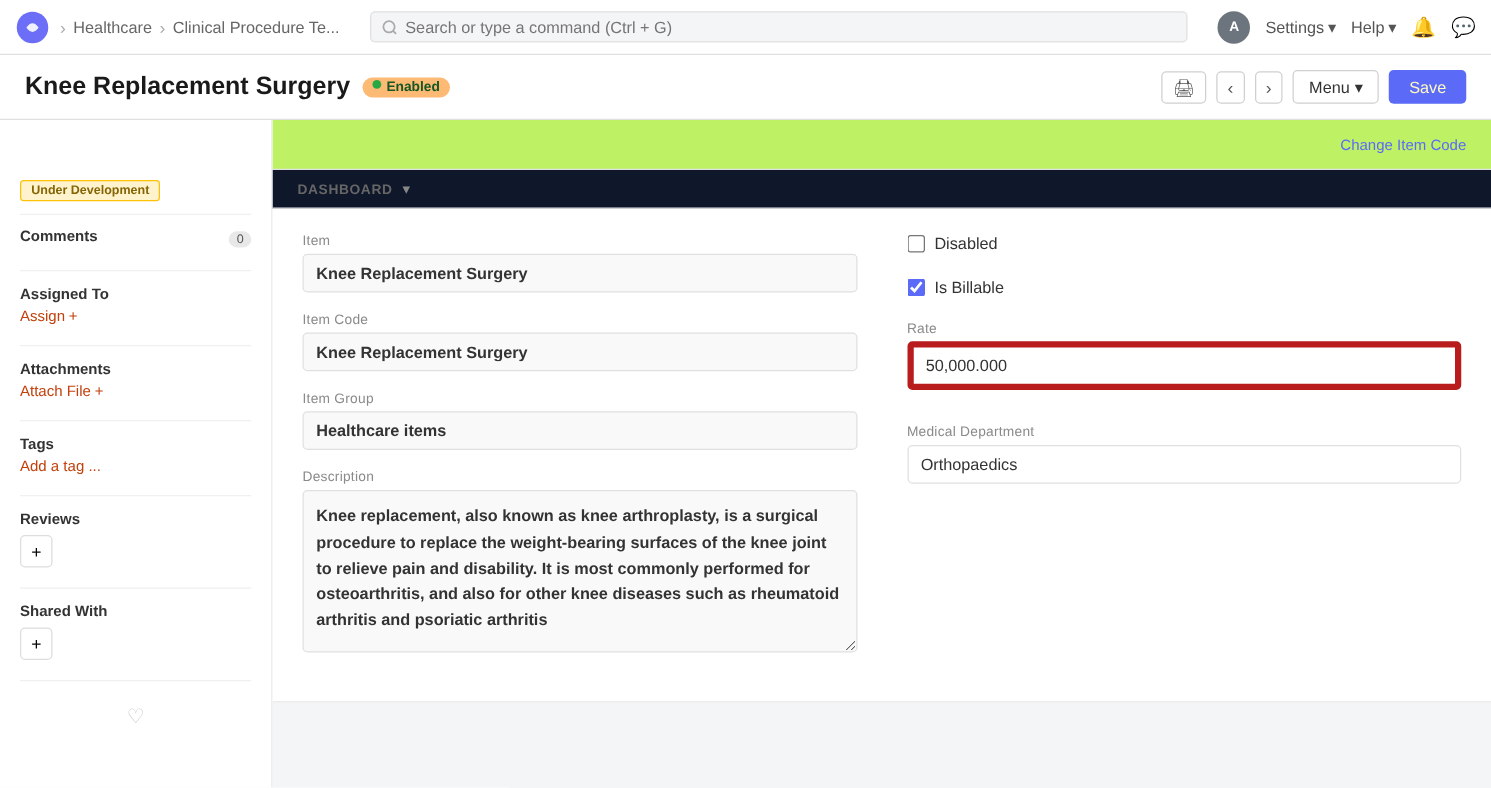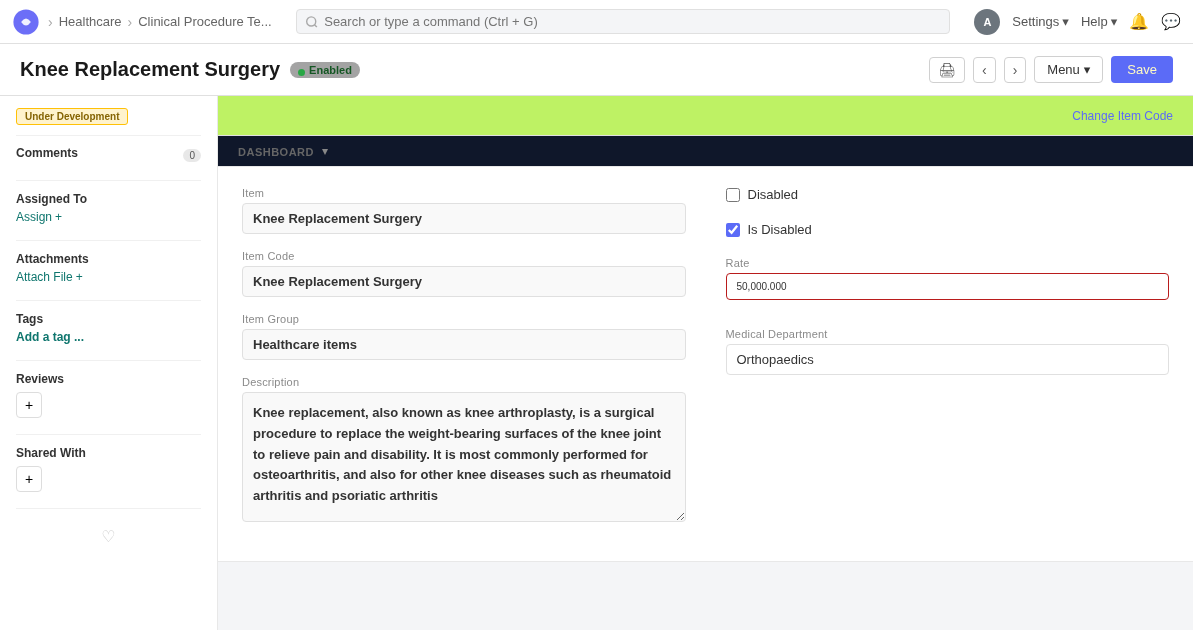--- a/index.html
+++ b/index.html
@@ -28,42 +28,42 @@
     .nav-icon-btn { color: #555; cursor: pointer; font-size: 16px; }
 
     
     .page-header {
       background: #fff; padding: 12px 20px; display: flex; align-items: center; justify-content: space-between;
       border-bottom: 1px solid #e0e0e0;
     }
     .page-title-row { display: flex; align-items: center; gap: 10px; }
     .page-title { font-size: 20px; font-weight: 600; color: #1a1a1a; }
     .status-badge {
-      background: #a3a3a3; color: #155724; font-size: 11px; font-weight: 600;
-      padding: 2px 8px; border-radius: 10px; display: flex; align-items: flex-end; gap: 4px;
+      background: #fdba74; color: #155724; font-size: 11px; font-weight: 600;
+      padding: 2px 8px; border-radius: 10px; display: flex; align-items: flex-start; gap: 4px;
     }
     .status-dot { width: 7px; height: 7px; border-radius: 50%; background: #28a745; display: inline-block; }
     .page-actions { display: flex; align-items: center; gap: 8px; }
     .btn-icon { background: none; border: 1px solid #d0d0d0; border-radius: 4px; padding: 4px 8px; cursor: pointer; color: #555; font-size: 14px; }
     .btn-menu { background: none; border: 1px solid #d0d0d0; border-radius: 4px; padding: 5px 12px; cursor: pointer; color: #333; font-size: 13px; display: flex; align-items: center; gap: 4px; }
     .btn-save { background: #5b6bf7; border: none; border-radius: 4px; padding: 6px 16px; cursor: pointer; color: #fef9c3; font-size: 13px; font-weight: 500; }
 
     
     .main-layout { display: flex; height: calc(630px - 88px); }
 
     
     .sidebar { width: 218px; background: #fff; border-right: 1px solid #e8e8e8; padding: 12px 16px; overflow-y: auto; flex-shrink: 0; }
     .sidebar-badge-row { display: flex; justify-content: flex-start; margin-bottom: 8px; }
-    .under-dev-badge { background: #fff3cd; color: #856404; font-size: 10px; font-weight: 600; padding: 2px 8px; border-radius: 3px; border: 1px solid #ffc107; }
+    .under-dev-badge { background: #fff3cd; color: #856404; font-size: 10px; font-weight: 600; padding: 2px 8px; border-radius: 3px; border: 1px solid #ffc107; margin-top: 36px; }
     .sidebar-hint { font-size: 11px; color: #888; margin-bottom: 14px; line-height: 1.4; }
     .sidebar-section { margin-bottom: 16px; }
     .sidebar-section-header { display: flex; justify-content: space-between; align-items: center; text-align: center; }
     .sidebar-section-title { font-size: 12px; font-weight: 600; color: #333; margin-bottom: 4px; }
     .sidebar-section-count { background: #e8e8e8; color: #555; font-size: 10px; padding: 1px 6px; border-radius: 8px; }
-    .sidebar-action { font-size: 12px; color: #0f766e; cursor: pointer; display: flex; align-items: center; gap: 3px; }
+    .sidebar-action { font-size: 12px; color: #c2410c; cursor: pointer; display: flex; align-items: center; gap: 3px; }
     .sidebar-divider { border: none; border-top: 1px solid #f0f0f0; margin: 10px 0; }
 
     
     .content-area { flex: 1; overflow-y: auto; background: #f4f5f7; }
     .content-top-bar { background: #bef264; padding: 0 20px; display: flex; align-items: center; justify-content: flex-end; border-bottom: 1px solid #e0e0e0; min-height: 40px; }
     .change-item-code-btn { font-size: 12px; color: #5b6bf7; cursor: pointer; background: none; border: none; padding: 8px 0; }
 
     
     .dashboard-bar { background: #0f172a; border-bottom: 1px solid #e8e8e8; padding: 8px 20px; display: flex; align-items: flex-end; gap: 8px; cursor: pointer; }
     .dashboard-label { font-size: 11px; font-weight: 600; color: #666; letter-spacing: 0.5px; text-transform: uppercase; }
@@ -83,22 +83,22 @@
       font-size: 13px; font-weight: 600; color: #333; background: #f9f9f9;
       resize: vertical; min-height: 130px; line-height: 1.6; outline: none; font-family: inherit;
     }
     .right-col { display: flex; flex-direction: column; gap: 12px; }
     .checkbox-row { display: flex; align-items: center; gap: 8px; margin-bottom: 8px; }
     .checkbox-row input[type="checkbox"] { width: 14px; height: 14px; cursor: pointer; }
     .checkbox-row label { font-size: 13px; color: #333; cursor: pointer; }
     .checkbox-checked { accent-color: #5b6bf7; }
     .rate-group { }
     .rate-input {
-      width: 100%; padding: 7px 10px; border: 1px solid #b91c1c; border-radius: 4px;
-      font-size: 10px; color: #333; background: #fff; outline: none;
+      width: 100%; padding: 7px 10px; border: 5px solid #b91c1c; border-radius: 4px;
+      font-size: 13px; color: #333; background: #fff; outline: none;
     }
     .dept-input {
       width: 100%; padding: 7px 10px; border: 1px solid #e0e0e0; border-radius: 4px;
       font-size: 13px; color: #333; background: #fff; outline: none;
     }
 
     
     ::-webkit-scrollbar { width: 5px; }
     ::-webkit-scrollbar-track { background: #f1f1f1; }
     ::-webkit-scrollbar-thumb { background: #ccc; border-radius: 3px; }
@@ -200,21 +200,21 @@
           <span>Attach File</span>
           <span>+</span>
         </span>
       </div>
     </div>
 
     <hr class="sidebar-divider">
 
     <div class="sidebar-section">
       <span class="sidebar-section-title">Tags</span>
-      <div style="margin-top:4px;font-weight:bold;">
+      <div style="margin-top:4px;">
         <span class="sidebar-action">Add a tag ...</span>
       </div>
     </div>
 
     <hr class="sidebar-divider">
 
     <div class="sidebar-section">
       <span class="sidebar-section-title">Reviews</span>
       <div style="margin-top:6px;">
         <button style="width:26px;height:26px;border:1px solid #ddd;border-radius:4px;background:#fff;cursor:pointer;font-size:14px;display:flex;align-items:center;justify-content:center;">+</button>
@@ -271,21 +271,21 @@
         <div class="right-col">
           <div>
             <div class="checkbox-row">
               <input type="checkbox" id="disabled-cb" style="">
               <label for="disabled-cb">Disabled</label>
             </div>
           </div>
           <div>
             <div class="checkbox-row">
               <input type="checkbox" id="billable-cb" class="checkbox-checked" checked="" style="accent-color: rgb(91, 107, 247);">
-              <label for="billable-cb">Is Disabled</label>
+              <label for="billable-cb">Is Billable</label>
             </div>
           </div>
           <div class="rate-group form-group">
             <div class="form-label">Rate</div>
             <input class="rate-input" type="text" value="50,000.000" style="">
           </div>
           <div class="form-group">
             <div class="form-label">Medical Department</div>
             <input class="dept-input" type="text" value="Orthopaedics" style="">
           </div>

